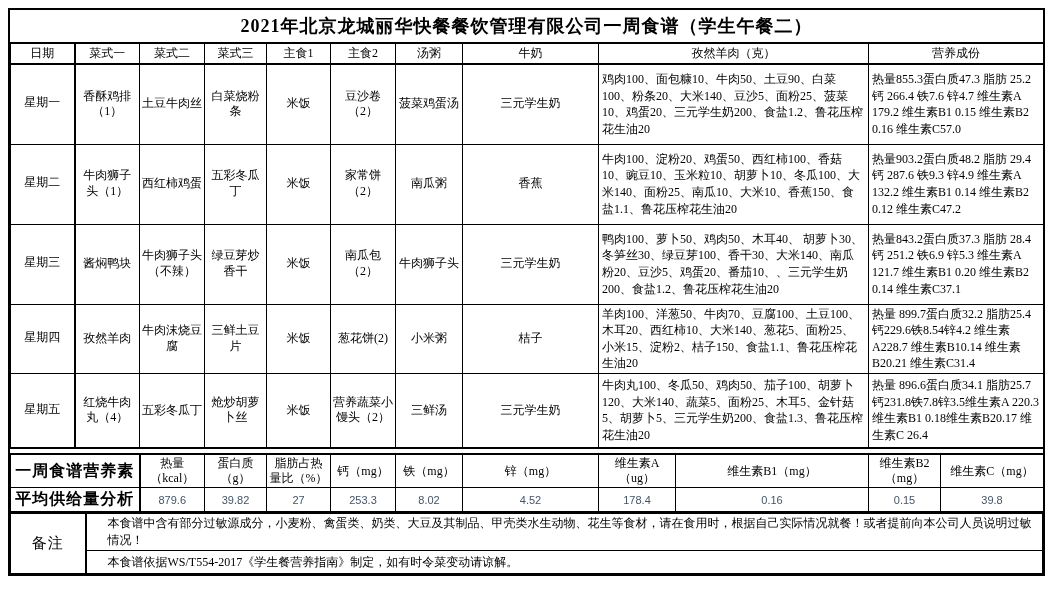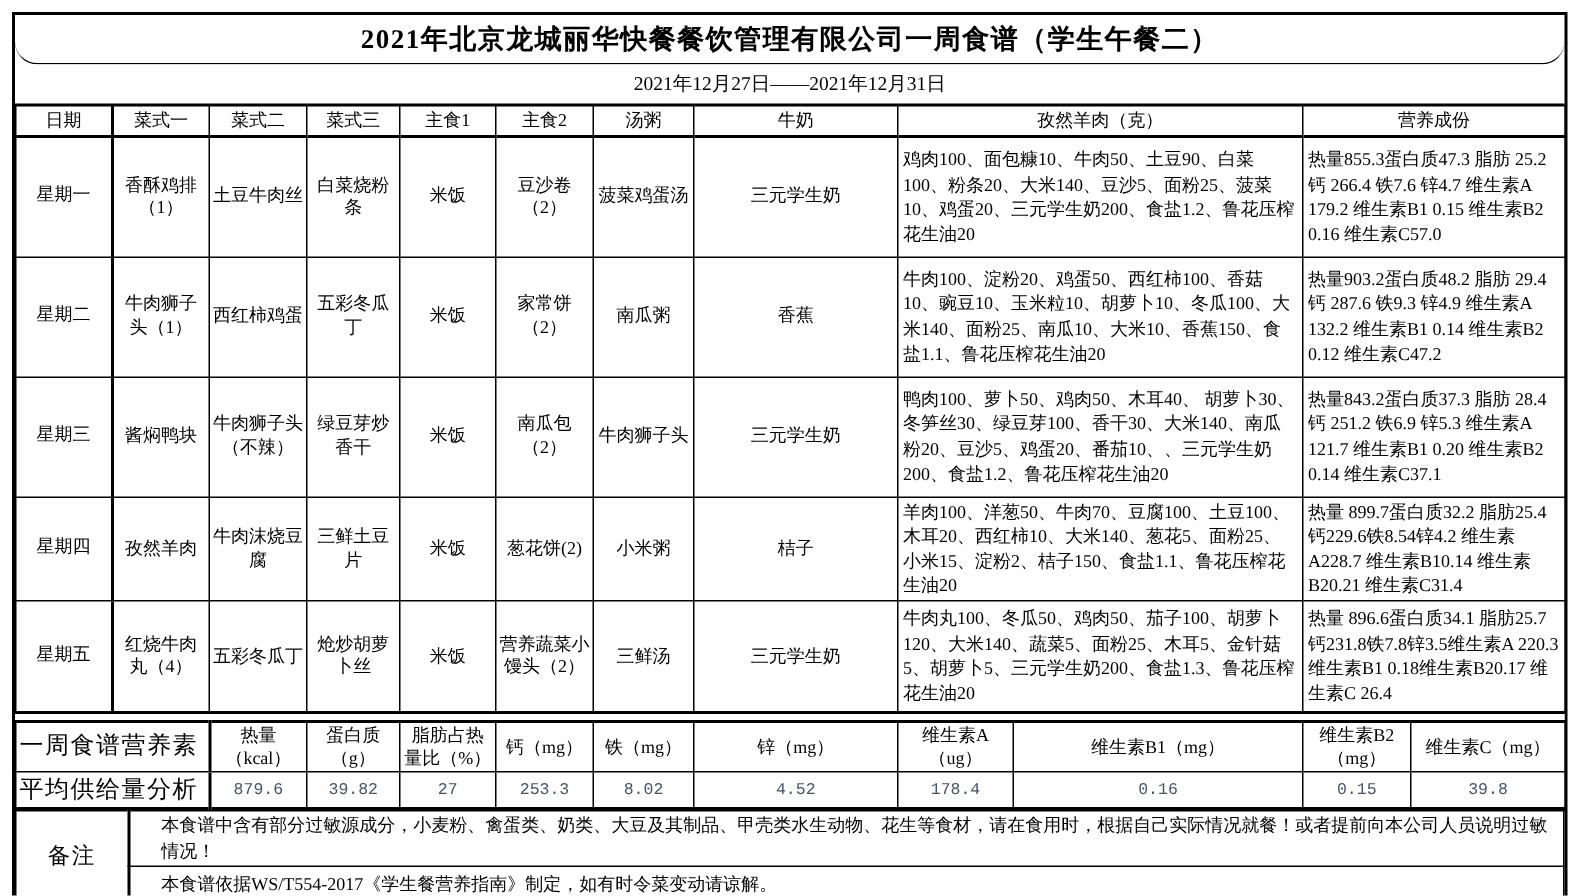--- a/index.html
+++ b/index.html
@@ -6,58 +6,57 @@
   body{
     width:1053px;height:597px;overflow:hidden;position:relative;
     font-family:"Liberation Serif","DejaVu Serif",serif;color:#000;
   }
   .sheet{
     position:absolute;left:8px;top:8px;width:1037px;
     border:2px solid #000;box-sizing:border-box;background:#fff;
   }
   .title-row{
     height:32px;display:flex;align-items:center;justify-content:center;
-    font-size:18px;font-weight:bold;border-bottom:1px solid #000;letter-spacing:1px;border-radius:15px;
+    font-size:18px;font-weight:bold;border-bottom:1px solid #000;letter-spacing:1px;
   }
   .date-row{
     height:26px;display:flex;align-items:center;justify-content:center;
     font-size:13px;border-bottom:1px solid #000;
   }
   table{border-collapse:collapse;table-layout:fixed;width:100%;}
   td,th{border:1px solid #000;padding:1px 2px;font-weight:normal;font-size:12px;
         overflow:hidden;box-sizing:border-box;}
   .menu th{height:20px;text-align:center;}
   .menu thead th{border-bottom:2px solid #000;}
   .menu td{text-align:center;vertical-align:middle;line-height:1.3;}
   .menu .day-col{border-right:2px solid #000;font-family:Liberation Mono, monospace;}
   .menu .ingredients,.menu .nutrition{text-align:left;line-height:1.38;padding:1px 3px;margin-top:44px;}
   .menu{border-bottom:2px solid #000;}
   .sep{height:4px;background:#fff;}
   .analysis{border-top:2px solid #000;border-bottom:2px solid #000;}
   .analysis th{height:31px;text-align:center;vertical-align:middle;line-height:1.25;}
   .analysis td.value{height:22px;text-align:center;vertical-align:middle;
-        font-family:Liberation Mono, monospace;font-size:11px;color:#44546a;}
+        font-family:Liberation Sans, sans-serif;font-size:11px;color:#44546a;}
   .analysis .label-cell{
-    border-right:2px solid #000;font-size:16px;font-weight:normal;text-align:left;
+    border-right:2px solid #000;font-size:16px;font-weight:bold;text-align:center;
     letter-spacing:1px;
   }
   .remarks td{vertical-align:middle;}
   .remarks .label-cell{
     border-right:2px solid #000;font-size:15px;text-align:center;letter-spacing:1px;
   }
   .remarks .line{font-size:12px;text-align:left;padding-left:21px;}
   .r1{height:27px;} .r2{height:23px;}
 </style>
 </head>
 <body>
 
 <div class="sheet">
 
   <div class="title-row">2021年北京龙城丽华快餐餐饮管理有限公司一周食谱（学生午餐二）</div>
-  <div class="date-row">2021年12月27日——2021年12月31日</div>
 
   <table class="menu">
     <colgroup>
       <col style="width:64px">
         <col style="width:65px">
         <col style="width:65px">
       <col style="width:62px">
         <col style="width:64px">
         <col style="width:65px">
       <col style="width:67px">

